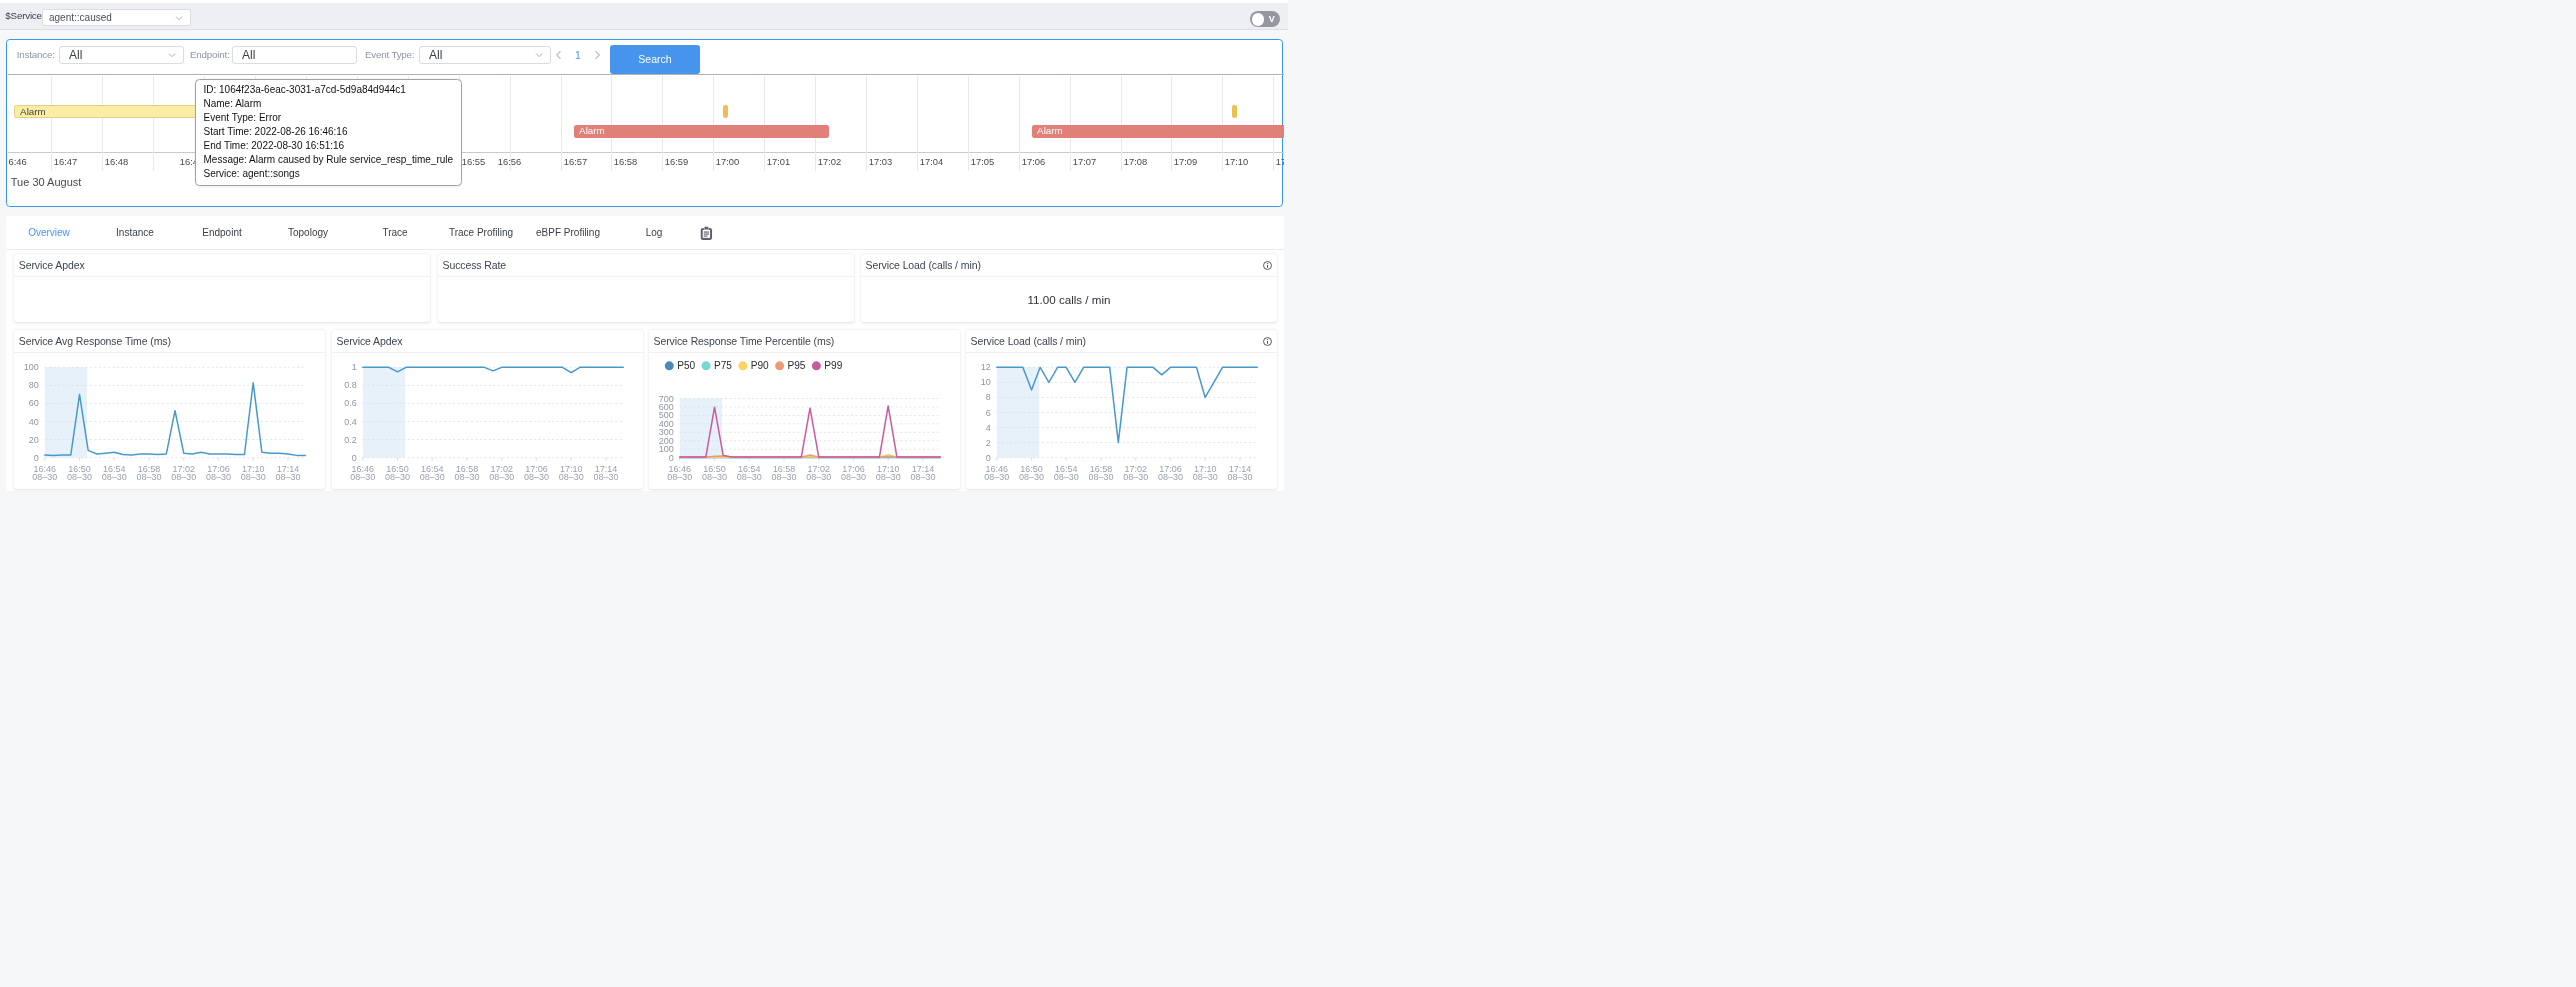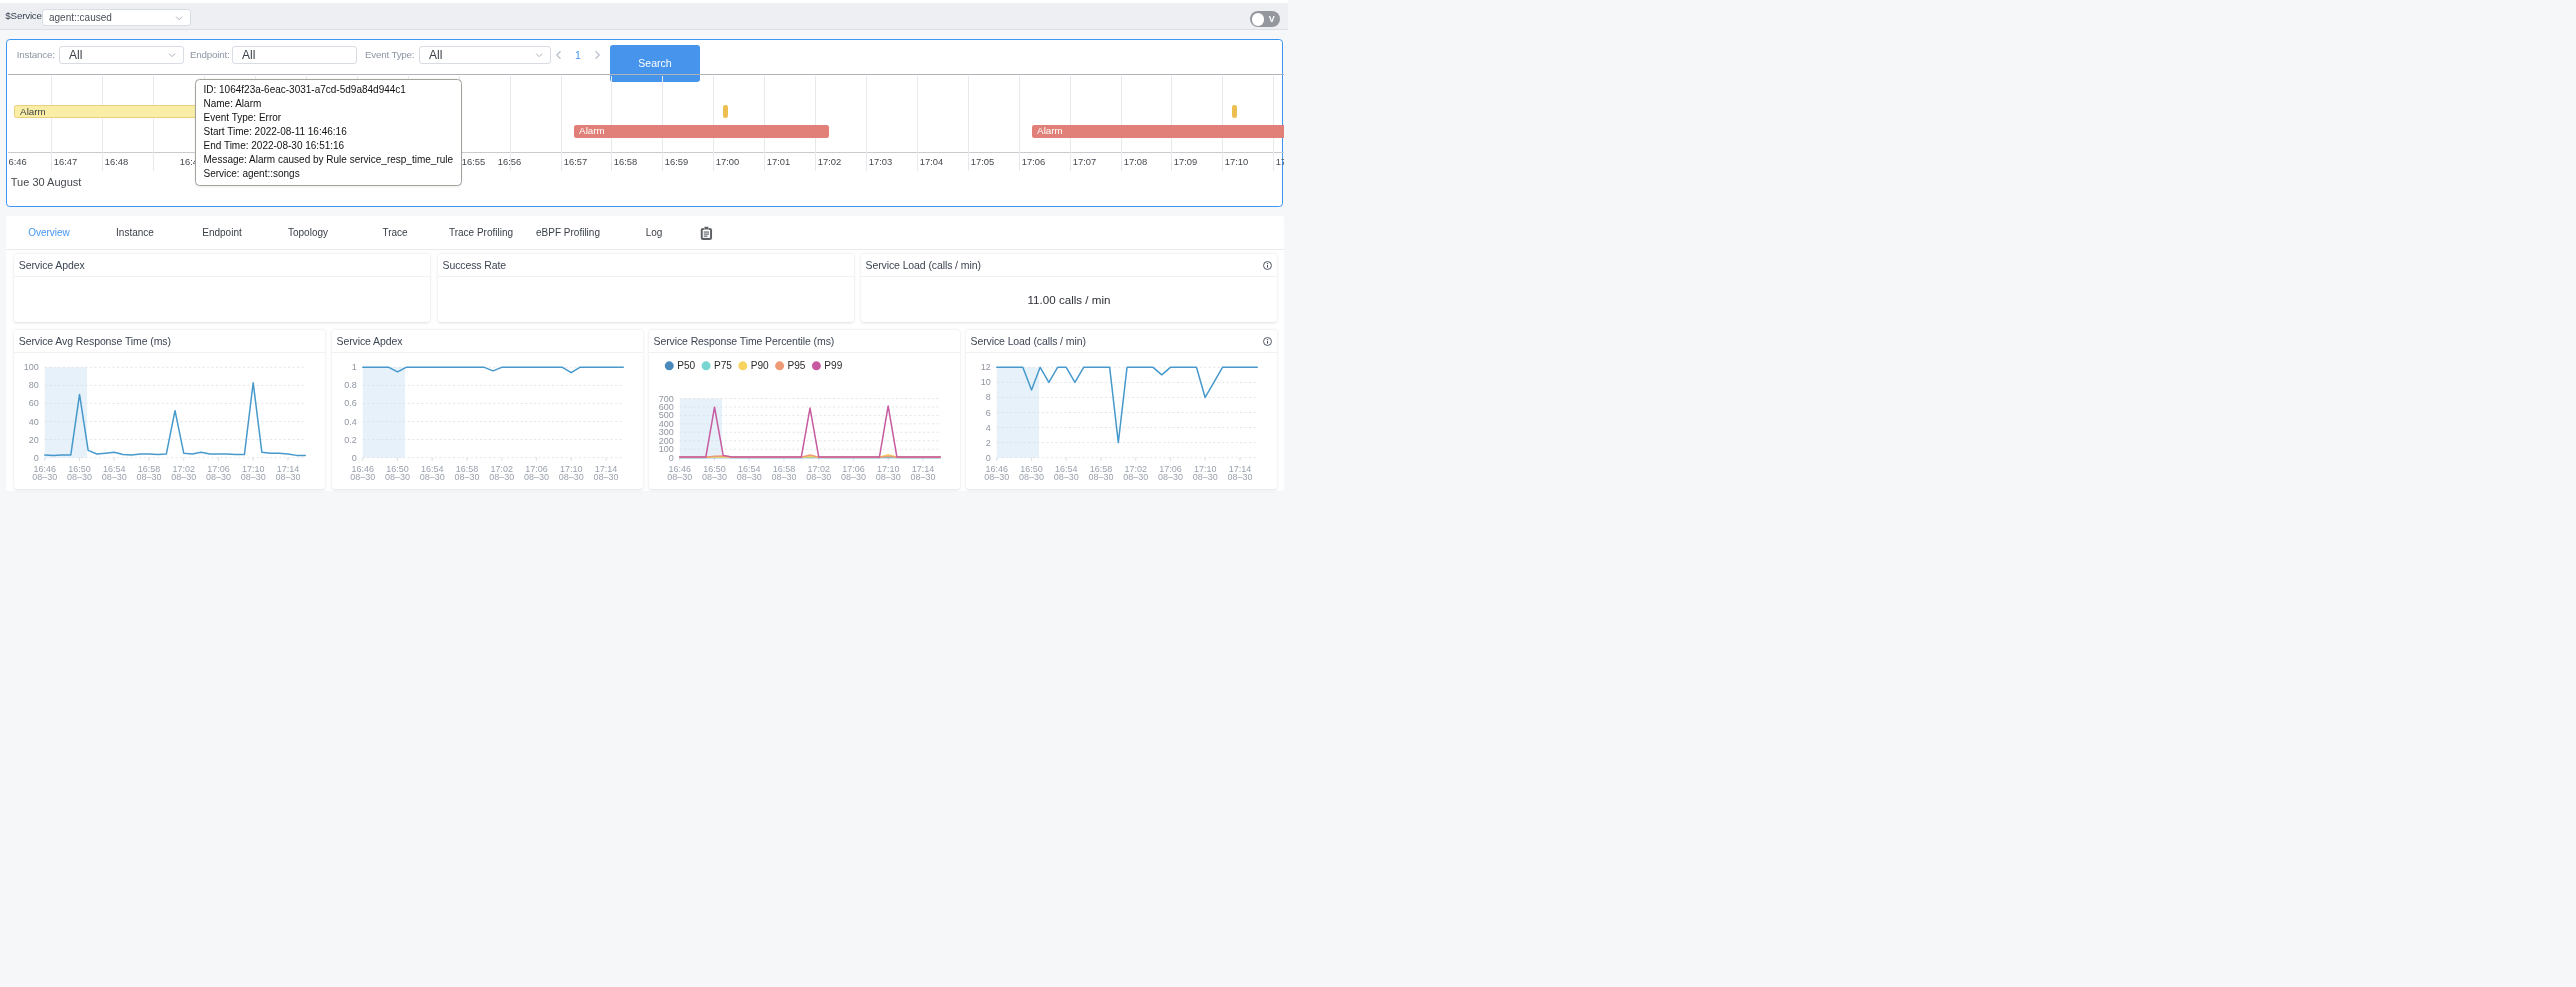--- a/index.html
+++ b/index.html
@@ -32,21 +32,21 @@
 .fctl .sel-text { font-size:12px; color:#3b4047; font-weight:500; }
 .lbl-instance { left:9.8px; }
 .sel-instance { left:52px;  width:125px; }
 .lbl-endpoint { left:183px; }
 .inp-endpoint { left:225px; width:125px; }
 .lbl-eventtype { left:358px; }
 .sel-eventtype { left:412px; width:132px; }
 .pag-prev { position:absolute; left:543px; top:6px; width:18px; height:18px; }
 .pag-num  { position:absolute; left:562px; top:6px; width:18px; height:18px; line-height:18px; text-align:center; font-size:10.5px; color:#4796ea; }
 .pag-next { position:absolute; left:581px; top:6px; width:18px; height:18px; }
-.search-btn { position:absolute; left:603px; top:5.3px; width:90px; height:37px; background:#4694eb; border:none; border-radius:3px;
+.search-btn { position:absolute; left:603px; top:5.3px; width:90px; height:29px; background:#4694eb; border:none; border-radius:3px;
   color:#fff; font-size:10.5px; font-family:inherit; text-align:center; line-height:19px; }
 
 .timeline { position:absolute; left:0.8px; top:34px; width:1276px; height:116px; overflow:hidden; border-top:0.8px solid #b0b3b8; }
 .tl-vline { position:absolute; top:0.8px; width:0.8px; height:95px; background:#e7e9ec; }
 .tl-axis  { position:absolute; left:0; top:77px; width:1276px; height:0.8px; background:#c9cbcf; }
 .tl-bot   { position:absolute; left:0; top:115px; width:1276px; height:0.8px; background:#c9cbcf; }
 .tl-min   { position:absolute; top:80px; height:13.5px; line-height:13.5px; font-size:9.4px; color:#45494e; white-space:nowrap; }
 .tl-date  { position:absolute; left:3px; top:101px; height:13.5px; line-height:13.5px; font-size:11px; color:#45494e; white-space:nowrap; }
 .tl-bar   { position:absolute; height:12.8px; border-radius:2.3px; font-size:9.8px; line-height:12px; white-space:nowrap; overflow:hidden; }
 .tl-bar.warning { background:#faeea6; border:0.8px solid #e9d07f; color:#3f4347; }
@@ -183,21 +183,21 @@
       <div class="tl-bar error" style="left: 566px; width: 255px; top: 50px;"><span>Alarm</span></div>
       <div class="tl-bar error" style="left: 1024px; width: 272px; top: 50px;"><span>Alarm</span></div>
       <div class="tl-bar tick" style="left: 1224px; width: 5.1px; top: 30px;"></div>
     </div>
 </div>
 
 <div class="tooltip" id="tooltip">
     <div>ID: 1064f23a-6eac-3031-a7cd-5d9a84d944c1</div>
     <div>Name: Alarm</div>
     <div>Event Type: Error</div>
-    <div>Start Time: 2022-08-11 16:46:16</div>
+    <div>Start Time: 2022-08-26 16:46:16</div>
     <div>End Time: 2022-08-30 16:51:16</div>
     <div>Message: Alarm caused by Rule service_resp_time_rule</div>
     <div>Service: agent::songs</div>
   </div>
 
 <div class="main-card">
   <div class="tabs" id="tabs">
       <div class="tab active" style="left: 0px;">Overview</div>
       <div class="tab" style="left: 86px;">Instance</div>
       <div class="tab" style="left: 173px;">Endpoint</div>

